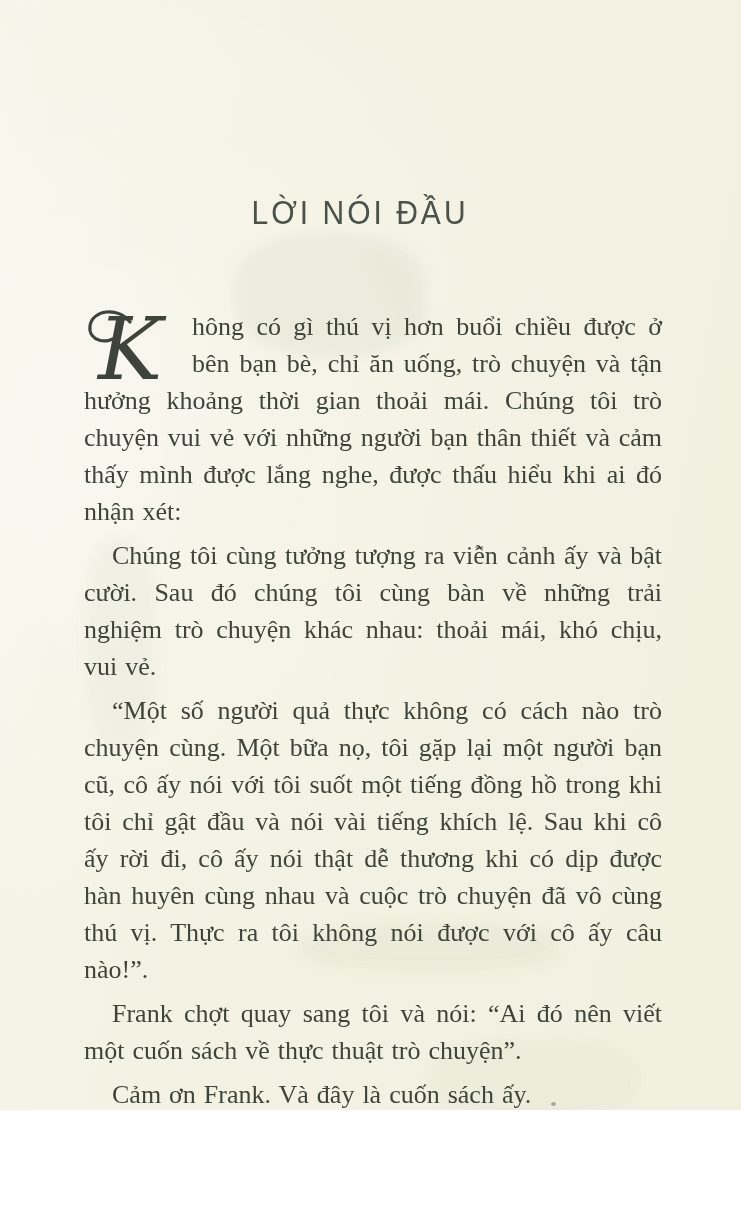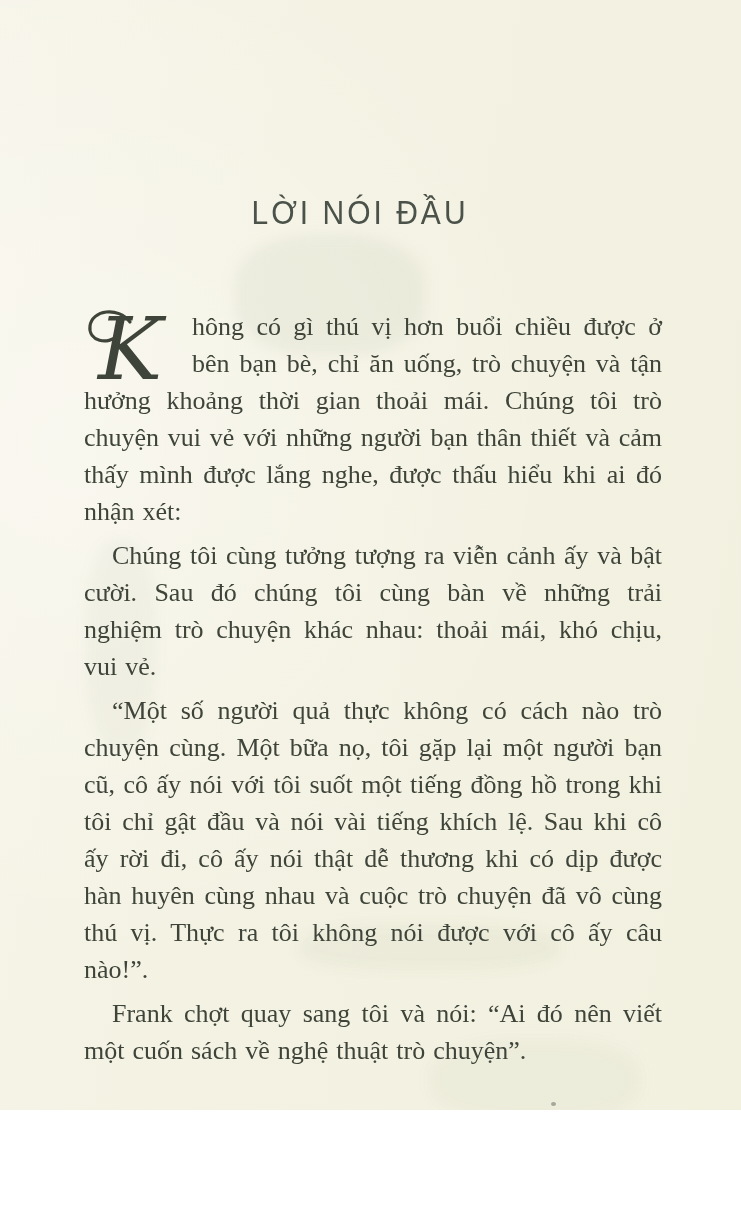--- a/index.html
+++ b/index.html
@@ -108,21 +108,22 @@
     <p>
       <span class="dropcap-wrap">
         <svg width="104" height="72" viewBox="0 0 104 72" xmlns="http://www.w3.org/2000/svg">
           <path d="M46,12 C34,-4 8,0 6,16 C4,31 24,36 34,25" fill="none" stroke="#3e4439" stroke-width="3.2" stroke-linecap="round"></path>
           <text x="14" y="69" font-family="DejaVu Serif, serif" font-style="italic" font-size="86" fill="#3e4439">K</text>
         </svg>
       </span><span>hông có gì thú vị hơn buổi chiều được ở bên bạn bè, chỉ ăn uống, trò chuyện và tận hưởng khoảng thời gian thoải mái. Chúng tôi trò chuyện vui vẻ với những người bạn thân thiết và cảm thấy mình được lắng nghe, được thấu hiểu khi ai đó nhận xét:</span>
     </p>
     <p class="indent">Chúng tôi cùng tưởng tượng ra viễn cảnh ấy và bật cười. Sau đó chúng tôi cùng bàn về những trải nghiệm trò chuyện khác nhau: thoải mái, khó chịu, vui vẻ.</p>
     <p class="indent">“Một số người quả thực không có cách nào trò chuyện cùng. Một bữa nọ, tôi gặp lại một người bạn cũ, cô ấy nói với tôi suốt một tiếng đồng hồ trong khi tôi chỉ gật đầu và nói vài tiếng khích lệ. Sau khi cô ấy rời đi, cô ấy nói thật dễ thương khi có dịp được hàn huyên cùng nhau và cuộc trò chuyện đã vô cùng thú vị. Thực ra tôi không nói được với cô ấy câu nào!”.</p>
-    <p class="indent">Frank chợt quay sang tôi và nói: “Ai đó nên viết một cuốn sách về nghệ thuật trò chuyện”.</p>
+    <p class="indent">Frank chợt quay sang tôi và nói: “Ai đó nên viết một cuốn sách về thực thuật trò chuyện”.</p>
+    <p class="indent">Cảm ơn Frank. Và đây là cuốn sách ấy.</p>
   </div>
 
   <div class="footer">
     <span>
       <svg width="96" height="44" viewBox="0 0 96 44" xmlns="http://www.w3.org/2000/svg">
 
         <path d="M56,4 C70,7 80,20 82,31 L42,32 C45,19 50,8 56,4 Z" fill="none" stroke="#3c423a" stroke-width="2.4" stroke-linejoin="round"></path>
         <path d="M56,5 L58,31 M56,5 L49,31 M56,5 L68,31" stroke="#3c423a" stroke-width="1.4" fill="none"></path>
 
         <path d="M26,26 C34,21 46,24 48,30 C46,35 34,37 27,34 C22,37 16,36 14,33 C18,30 22,28 26,26 Z" fill="#3c423a"></path>

